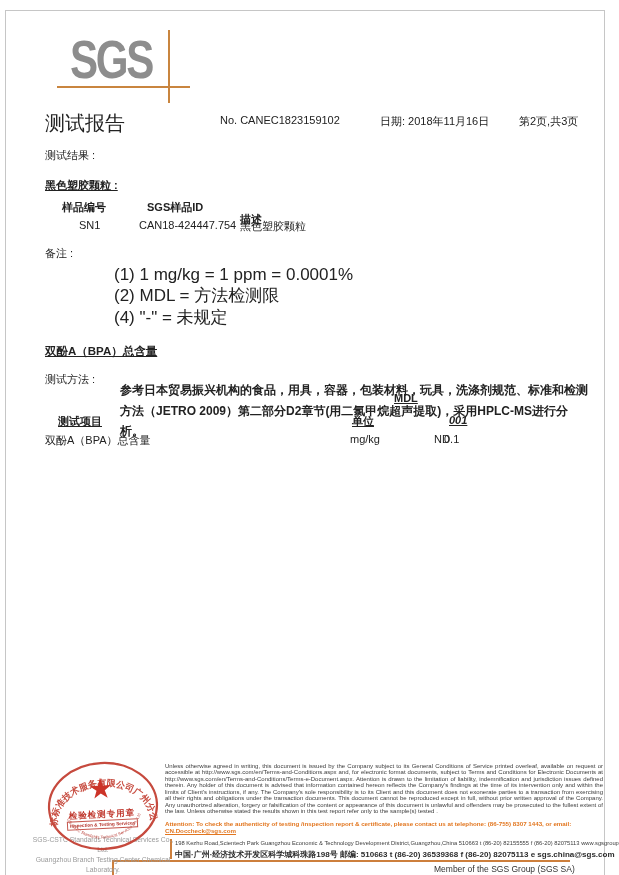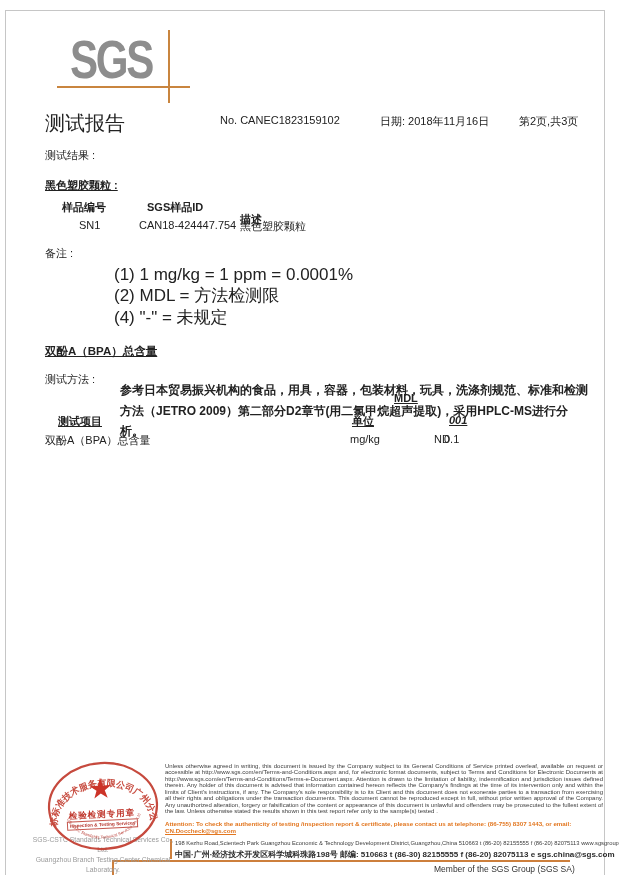--- a/index.html
+++ b/index.html
@@ -146,18 +146,18 @@
   </svg>
   <div class="abs stamp-star">★</div>
   <div class="abs stamp-banner1">检验检测专用章</div>
   <div class="abs stamp-banner2">Inspection &amp; Testing Services</div>
 
   <div class="abs legal">Unless otherwise agreed in writing, this document is issued by the Company subject to its General Conditions of Service printed overleaf, available on request or accessible at http://www.sgs.com/en/Terms-and-Conditions.aspx and, for electronic format documents, subject to Terms and Conditions for Electronic Documents at http://www.sgs.com/en/Terms-and-Conditions/Terms-e-Document.aspx. Attention is drawn to the limitation of liability, indemnification and jurisdiction issues defined therein. Any holder of this document is advised that information contained hereon reflects the Company's findings at the time of its intervention only and within the limits of Client's instructions, if any. The Company's sole responsibility is to its Client and this document does not exonerate parties to a transaction from exercising all their rights and obligations under the transaction documents. This document cannot be reproduced except in full, without prior written approval of the Company. Any unauthorized alteration, forgery or falsification of the content or appearance of this document is unlawful and offenders may be prosecuted to the fullest extent of the law. Unless otherwise stated the results shown in this test report refer only to the sample(s) tested .</div>
   <div class="abs attention"><span>Attention: To check the authenticity of testing /inspection report &amp; certificate, please contact us at telephone: (86-755) 8307 1443, or email: </span><a href="#">CN.Doccheck@sgs.com</a></div>
 
   <div class="abs addr-divider"></div>
   <div class="abs addr-en">198 Kezhu Road,Scientech Park Guangzhou Economic &amp; Technology Development District,Guangzhou,China 510663    t (86-20) 82155555    f (86-20) 82075113    www.sgsgroup.com.cn</div>
-  <div class="abs addr-cn">中国·广州·经济技术开发区科学城科珠路198号        邮编: 510663    t (86-30) 82155555    f (86-20) 82075113    e  sgs.china@sgs.com</div>
+  <div class="abs addr-cn">中国·广州·经济技术开发区科学城科珠路198号        邮编: 510663    t (86-20) 36539368    f (86-20) 82075113    e  sgs.china@sgs.com</div>
 
   <div class="abs footer-hline"></div>
   <div class="abs footer-vline"></div>
   <div class="abs member-text">Member of the SGS Group (SGS SA)</div>
 </div>
 
 </body></html>

